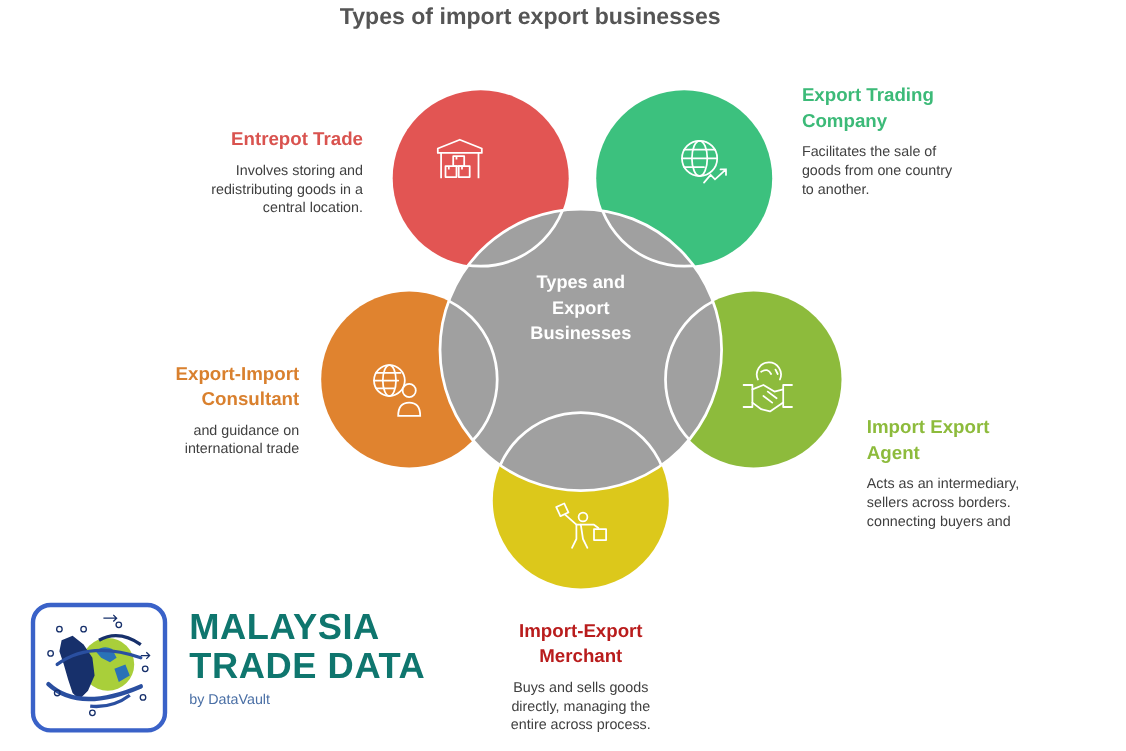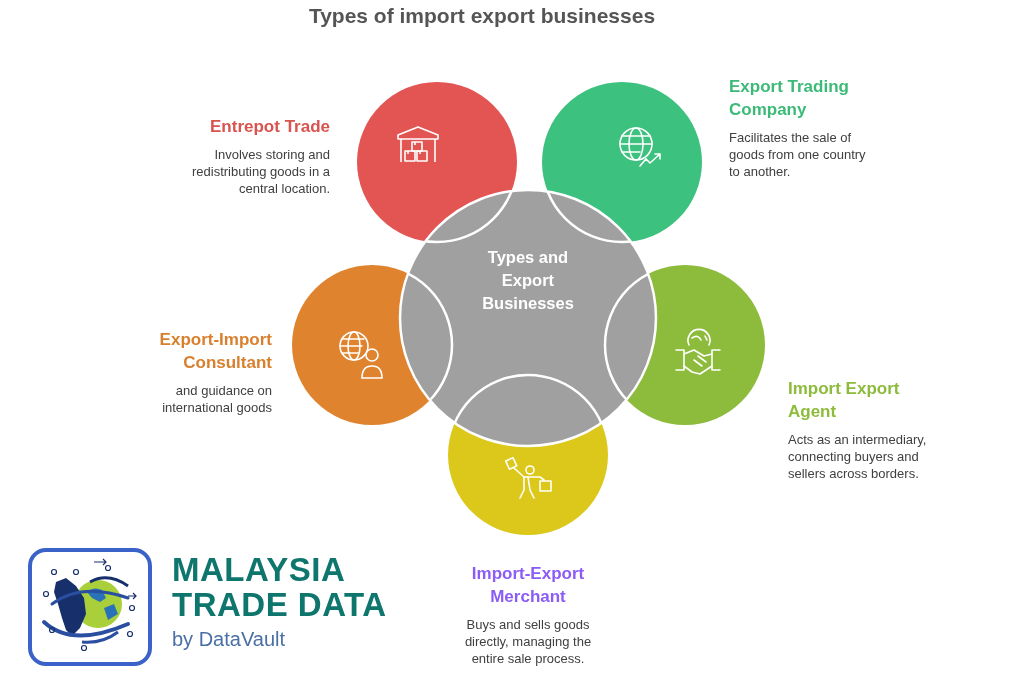--- a/index.html
+++ b/index.html
@@ -8,21 +8,21 @@
   svg.diagram { position:absolute; left:0; top:0; }
   .label-block { position:absolute; }
   .label-title { font-weight:bold; font-size:17px; line-height:23px; }
   .label-desc { font-size:13px; line-height:17px; color:#404040; margin-top:8px; }
   .right-align { text-align:right; }
   .center-align { text-align:center; }
   .center-text { position:absolute; left:448px; top:246px; width:160px; text-align:center; color:#ffffff; font-weight:bold; font-size:16.5px; line-height:23px; }
   .logo { position:absolute; left:28px; top:548px; width:124px; height:118px; border:4px solid #3a62c8; border-radius:18px; box-sizing:border-box; background:#fff; }
   .brand { position:absolute; left:172px; top:552px; }
   .brand-line { font-weight:bold; font-size:33px; line-height:35px; color:#0f766e; letter-spacing:0.5px; }
-  .brand-sub { font-size:20px; color:#4a6fa5; margin-top:6px; }
+  .brand-sub { font-size:13px; color:#4a6fa5; margin-top:6px; }
 </style>
 </head>
 <body>
 
 <div class="title">Types of import export businesses</div>
 
 <svg class="diagram" width="1024" height="683" viewBox="0 0 1024 683">
   <defs>
     <clipPath id="clipCenter">
         <circle cx="528" cy="318" r="128"></circle>
@@ -112,45 +112,45 @@
   </div>
 </div>
 
 <div class="label-block right-align" style="left:92px; top:328px; width:180px;">
   <div class="label-title" style="color:#d9802e;">
     <div>Export-Import</div>
     <div>Consultant</div>
   </div>
   <div class="label-desc">
     <div>and guidance on</div>
-    <div>international goods</div>
+    <div>international trade</div>
   </div>
 </div>
 
 <div class="label-block" style="left:788px; top:337px; width:200px;margin-top:40px;">
   <div class="label-title" style="color:#8dbb3c;">
     <div>Import Export</div>
     <div>Agent</div>
   </div>
   <div class="label-desc">
     <div>Acts as an intermediary,</div>
+    <div>sellers across borders.</div>
     <div>connecting buyers and</div>
-    <div>sellers across borders.</div>
   </div>
 </div>
 
 <div class="label-block center-align" style="left:428px; top:562px; width:200px;">
-  <div class="label-title" style="color:#8b5cf6;">
+  <div class="label-title" style="color:#b91c1c;">
     <div>Import-Export</div>
     <div>Merchant</div>
   </div>
   <div class="label-desc">
     <div>Buys and sells goods</div>
     <div>directly, managing the</div>
-    <div>entire sale process.</div>
+    <div>entire across process.</div>
   </div>
 </div>
 
 <div class="logo">
   <svg width="116" height="110" viewBox="0 0 116 110">
     <circle cx="66" cy="52" r="24" fill="#a9cf3a"></circle>
     <path d="M55 40 Q62 34 70 38 L74 46 L68 50 L60 46 Z" fill="#2a72b8"></path>
     <path d="M72 56 L82 52 L86 62 L76 68 Z" fill="#2a72b8"></path>
     <path d="M24 30 L34 26 L44 34 L52 46 L54 62 L48 76 L40 84 L34 78 L30 66 L26 52 L22 40 Z" fill="#17306b"></path>
     <path d="M12 70 Q40 96 96 72" fill="none" stroke="#2a4fa0" stroke-width="4" stroke-linecap="round"></path>

